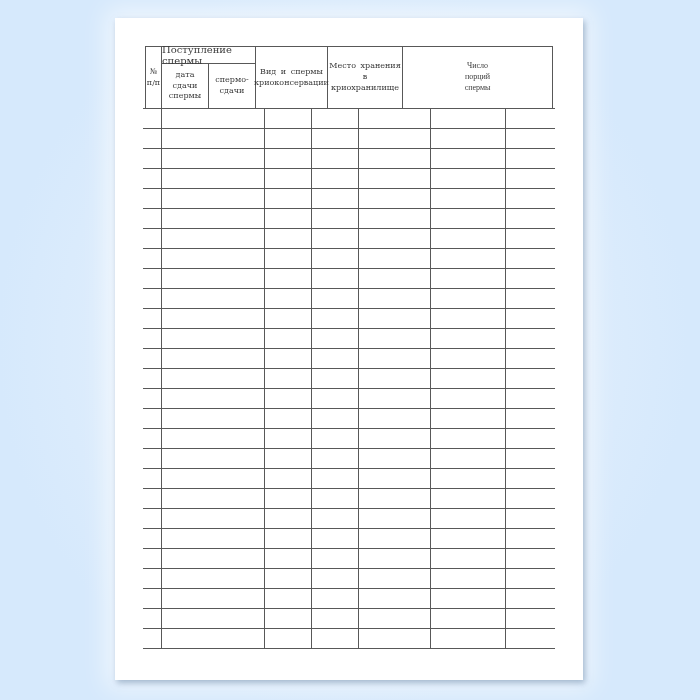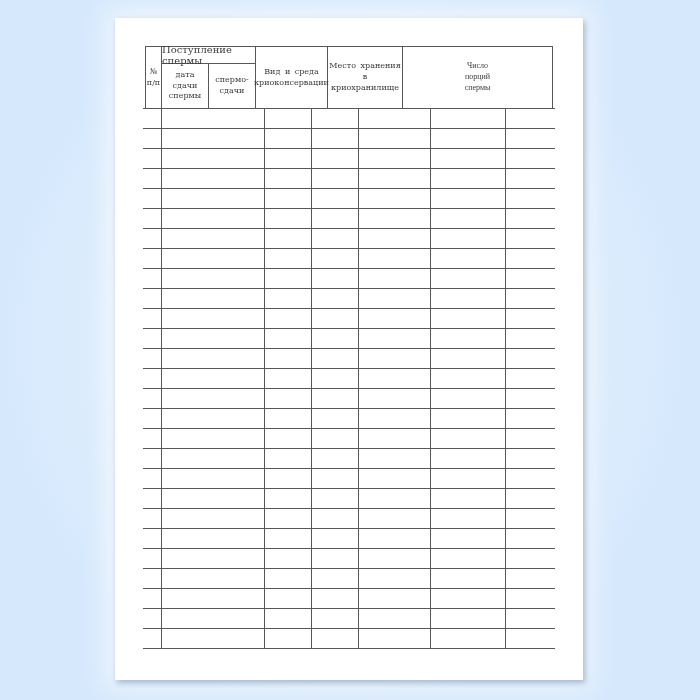--- a/index.html
+++ b/index.html
@@ -69,21 +69,21 @@
 п/п</div>
         <div class="hgroup">
           <div class="hgroup-top">Поступление спермы</div>
           <div class="hgroup-bottom">
             <div class="hcell sub-date">дата сдачи
 спермы</div>
             <div class="hcell sub-spermo">спермо-
 сдачи</div>
           </div>
         </div>
-        <div class="hcell col-vid">Вид и среда
+        <div class="hcell col-vid">Вид и спермы
 криоконсервации</div>
         <div class="hcell col-mesto">Место хранения
 в криохранилище</div>
         <div class="hcell col-chislo">Число
 порций
 спермы</div>
       </div>
 
       <div class="tbody">
         <div class="row"></div>

